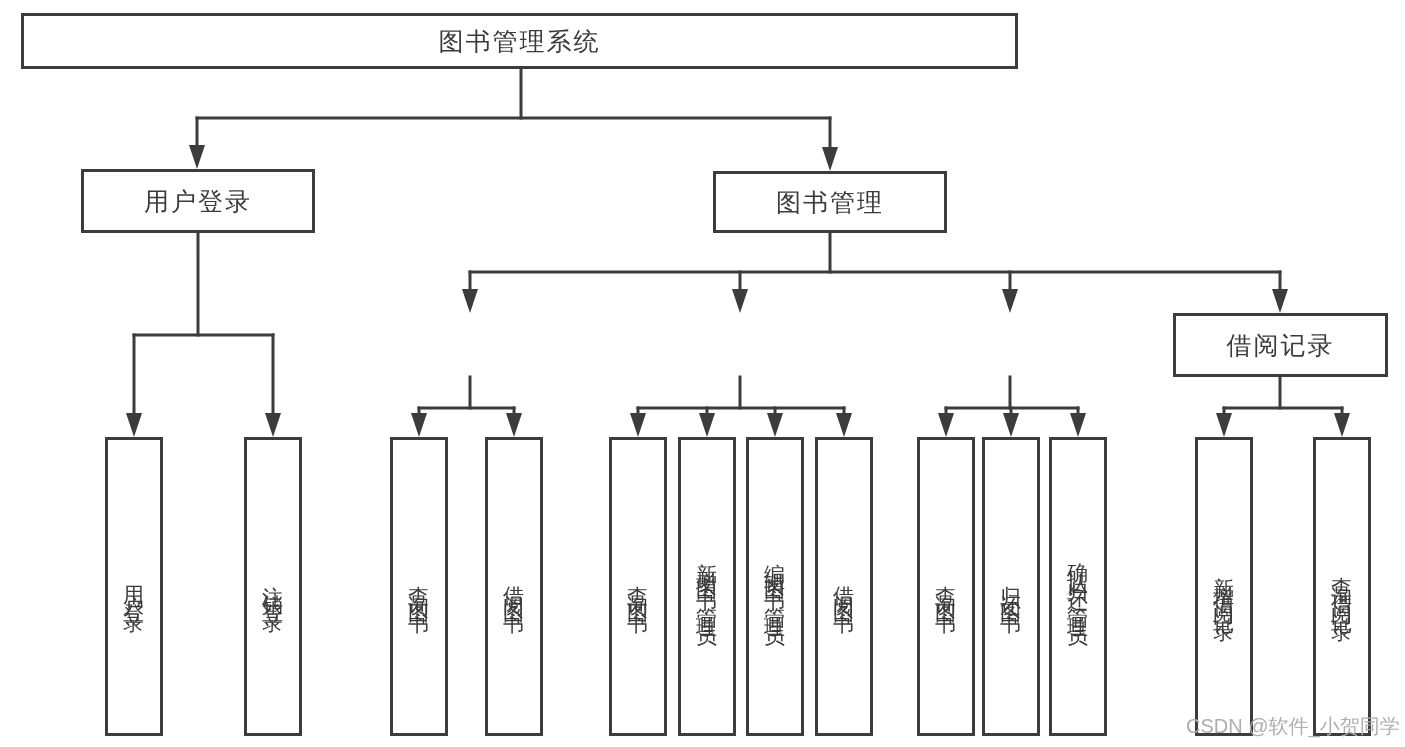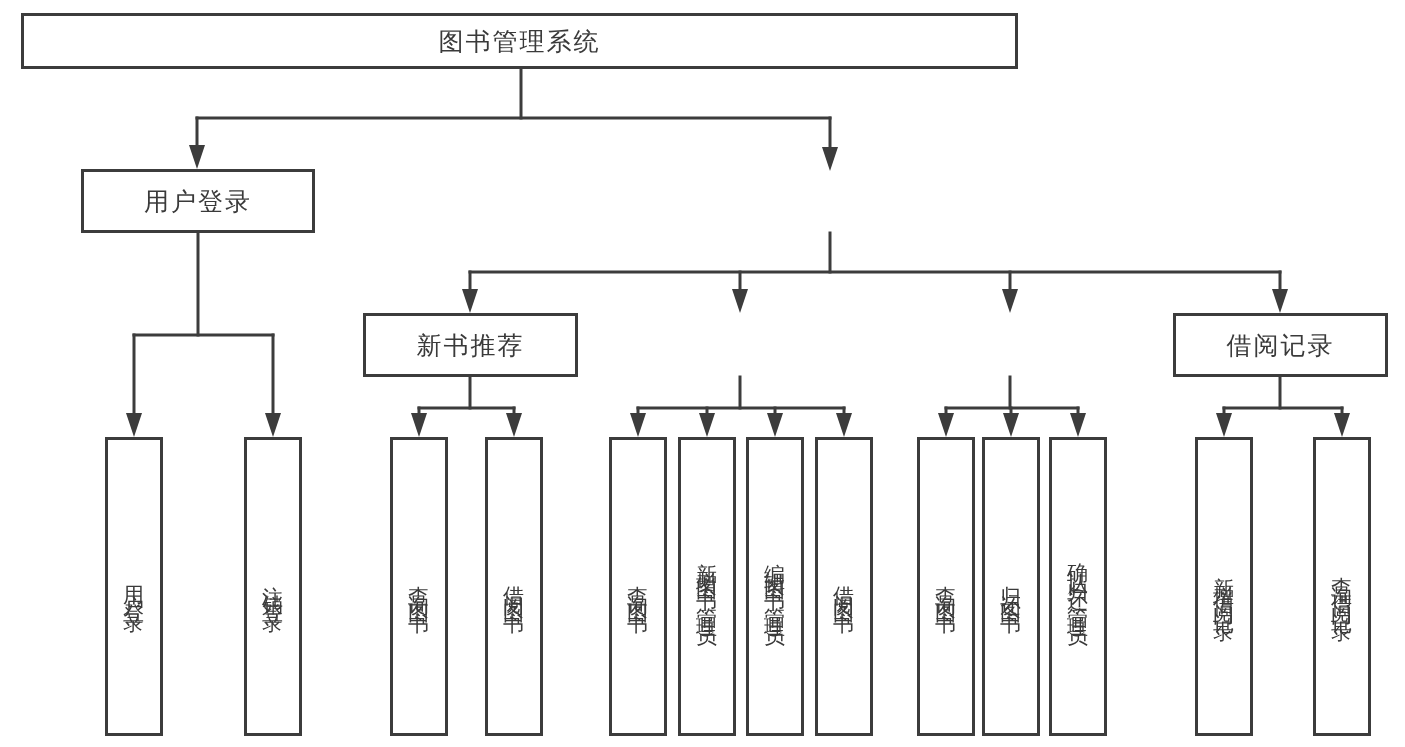--- a/index.html
+++ b/index.html
@@ -119,36 +119,37 @@
       <polygon points="1003,413 1019,413 1011,437"></polygon>
       <polygon points="1070,413 1086,413 1078,437"></polygon>
       <polygon points="1216,413 1232,413 1224,437"></polygon>
       <polygon points="1334,413 1350,413 1342,437"></polygon>
     </g>
   </svg>
 
   <div class="box h root">图书管理系统</div>
 
   <div class="box h b-user">用户登录</div>
+  <div class="box h b-mgmt">图书管理</div>
 
-  <div class="box h g0">新书推荐</div>
   <div class="box h g3">借阅记录</div>
 
   <div class="box v leaf a1">用户登录</div>
   <div class="box v leaf a2">注销登录</div>
 
   <div class="box v leaf b1">查询图书</div>
   <div class="box v leaf b2">借阅图书</div>
 
   <div class="box v leaf c1">查询图书</div>
   <div class="box v leaf c2">新增图书（管理员）</div>
   <div class="box v leaf c3">编辑图书（管理员）</div>
   <div class="box v leaf c4">借阅图书</div>
 
   <div class="box v leaf d1">查询图书</div>
   <div class="box v leaf d2">归还图书</div>
   <div class="box v leaf d3">确认归还（管理员）</div>
 
   <div class="box v leaf e1">新增借阅记录</div>
   <div class="box v leaf e2">查询借阅记录</div>
 
+  <div class="watermark">CSDN @软件_小贺同学</div>
 
 </div>
 
 </body></html>

